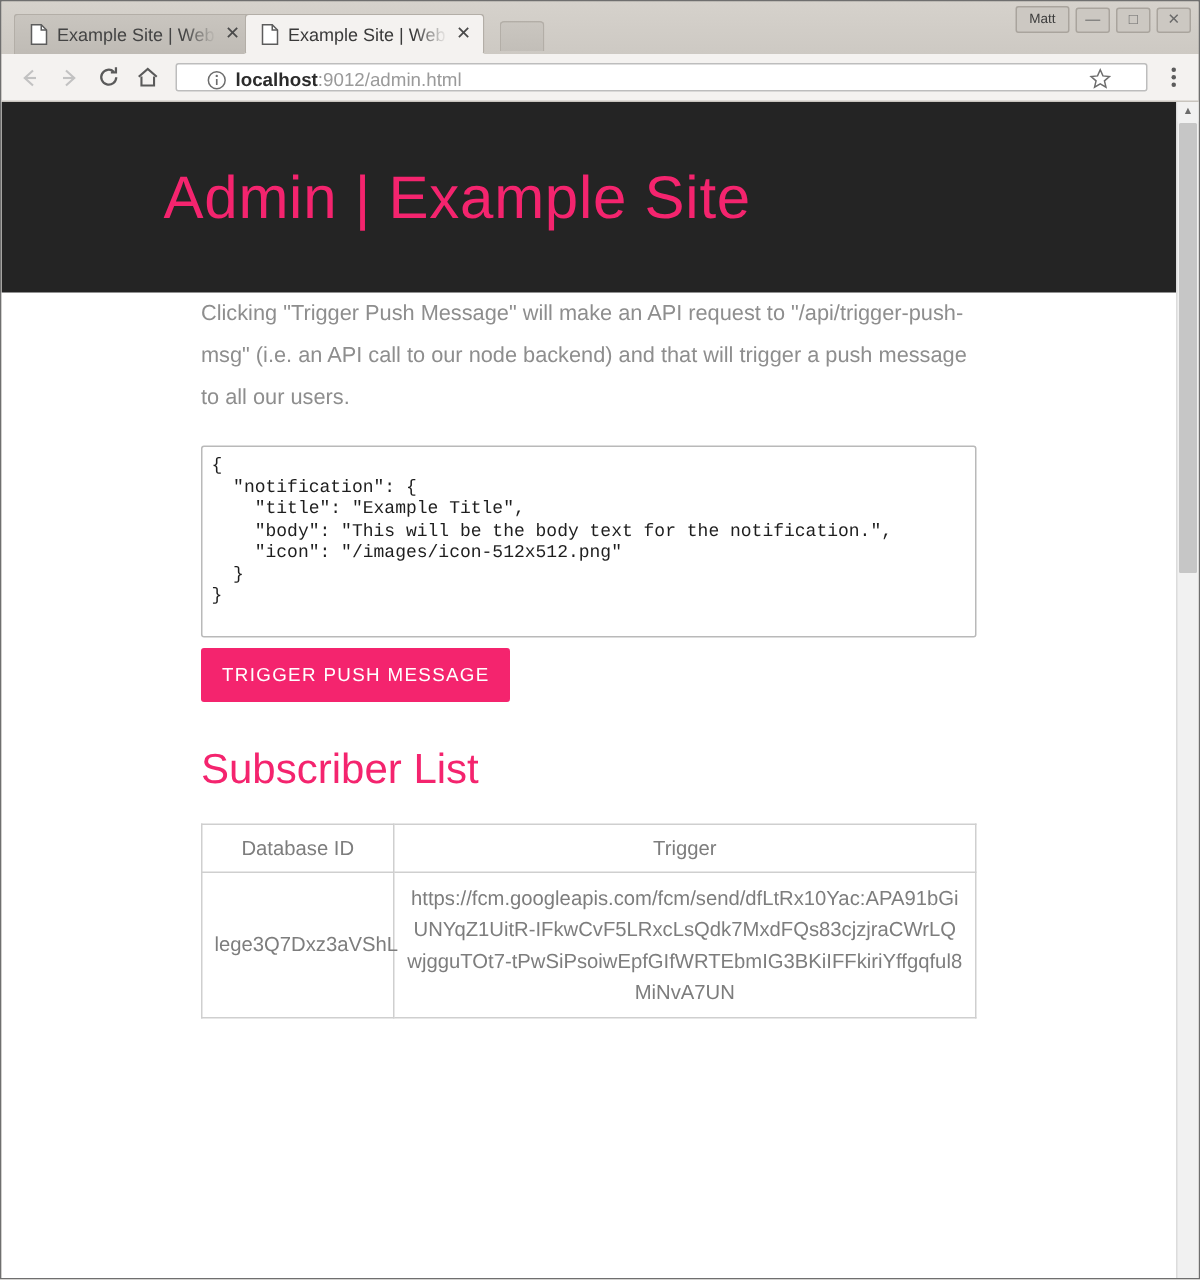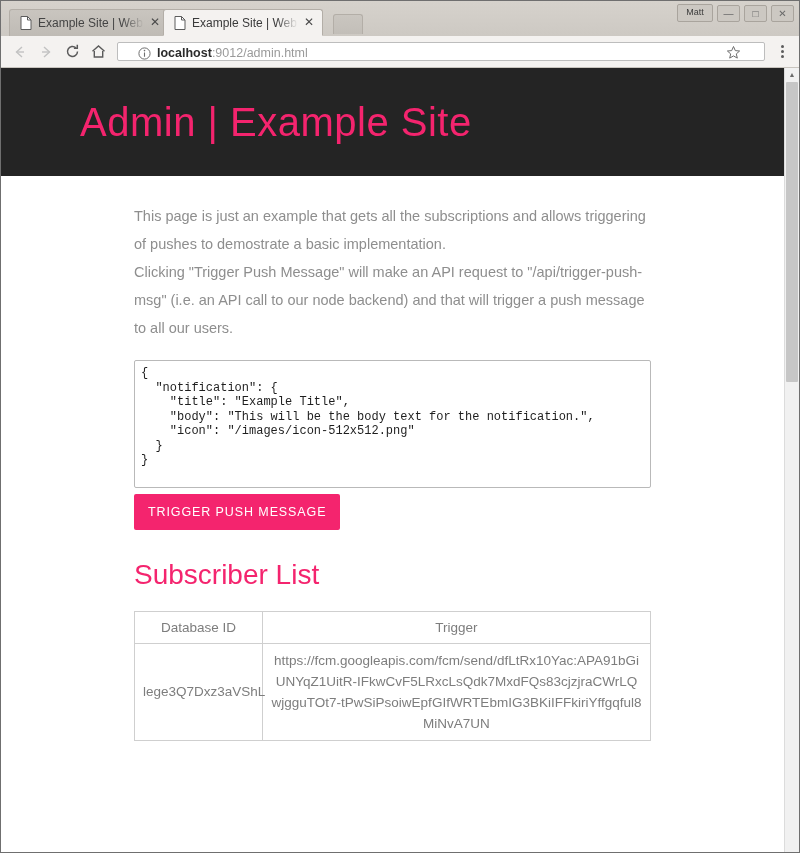--- a/index.html
+++ b/index.html
@@ -188,24 +188,24 @@
   }
   .page {
     flex: 1 1 auto;
     overflow: hidden;
     position: relative;
   }
 
   
   .site-header {
     background: #242424;
-    height: 108px;
+    height: 127px;
     display: flex;
     align-items: center;
-    padding-left: 79px;
+    padding-left: 108px;
   }
   .site-title {
     color: #f4246e;
     font-size: 40px;
     font-weight: 400;
     letter-spacing: 0.5px;
     line-height: 1;
   }
 
   .content {
@@ -408,21 +408,20 @@
 
   <div class="viewport">
     <div class="page">
 
       <div class="site-header">
         <h1 class="site-title">Admin | Example Site</h1>
       </div>
 
       <div class="content">
 
-        <p class="p-intro">This page is just an example that gets all the subscriptions and allows triggering of pushes to demostrate a basic implementation.</p>
 
 
         <p>Clicking "Trigger Push Message" will make an API request to "/api/trigger-push-msg" (i.e. an API call to our node backend) and that will trigger a push message to all our users.</p>
 
         <textarea class="json-box" spellcheck="false" placeholder="Enter notification JSON payload" style="">{
   "notification": {
     "title": "Example Title",
     "body": "This will be the body text for the notification.",
     "icon": "/images/icon-512x512.png"
   }

